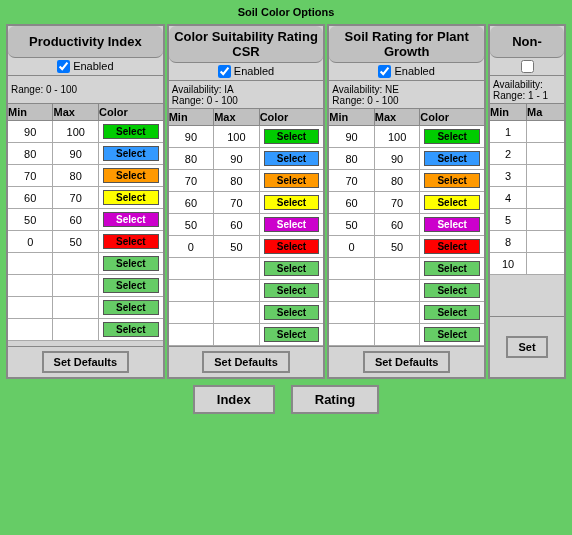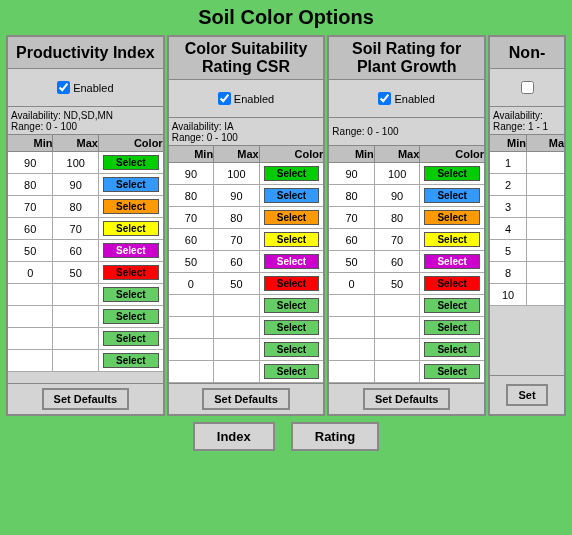--- a/index.html
+++ b/index.html
@@ -8,21 +8,21 @@
       font-family: Arial, sans-serif;
       font-size: 11px;
       width: 572px;
       min-height: 535px;
       display: flex;
       flex-direction: column;
       align-items: center;
       padding: 6px;
     }
     h1 {
-      font-size: 20px;
+      font-size: 11px;
       font-weight: bold;
       color: #000;
       text-align: right;
       margin-bottom: 6px;
     }
     .panels-row {
       display: flex;
       flex-direction: row;
       gap: 2px;
       width: 100%;
@@ -34,32 +34,33 @@
       flex: 1;
       min-width: 0;
       display: flex;
       flex-direction: column;
     }
     .panel-title {
       background: #c0c0c0;
       border-bottom: 1px solid #888;
       text-align: center;
       font-weight: bold;
-      font-size: 16px;
+      font-size: 13px;
       padding: 3px 2px;
       min-height: 32px;
       display: flex;
       align-items: center;
       justify-content: center;
+      border-radius: 7px;
     }
     .enabled-row {
       display: flex;
-      align-items: center;
+      align-items: flex-start;
       justify-content: center;
-      padding: 12px;
+      padding: 2px;
       gap: 3px;
       background: #d4d4d4;
       border-bottom: 1px solid #888;
     }
     .enabled-row label {
       font-size: 11px;
     }
     .avail-range {
       font-size: 10px;
       padding: 2px 3px;
@@ -70,21 +71,21 @@
       flex-direction: column;
       justify-content: center;
     }
     .col-headers {
       display: grid;
       grid-template-columns: 1fr 1fr 1.4fr;
       border-bottom: 1px solid #888;
       background: #c0c0c0;
     }
     .col-header {
-      text-align: right;
+      text-align: left;
       font-weight: bold;
       font-size: 11px;
       padding: 2px 0;
       border-right: 1px solid #888;
     }
     .col-header:last-child { border-right: none; }
     .rows-area {
       flex: 1;
       display: flex;
       flex-direction: column;
@@ -177,21 +178,20 @@
 
 <div class="panels-row">
 
 <div class="panel">
       <div class="panel-title">Productivity Index</div>
       <div class="enabled-row">
         <input type="checkbox" checked="" style="">
         <label>Enabled</label>
       </div>
       <div class="avail-range">
-        <span>Availability: ND,SD,MN</span>
         <span>Range: 0 - 100</span>
       </div>
       <div class="col-headers">
         <div class="col-header">Min</div>
         <div class="col-header">Max</div>
         <div class="col-header">Color</div>
       </div>
       <div class="rows-area">
         <div class="data-row">
           <div class="cell">
@@ -439,20 +439,21 @@
         <button class="set-defaults-btn">Set Defaults</button>
       </div>
     </div>
     <div class="panel">
       <div class="panel-title">Soil Rating for Plant Growth</div>
       <div class="enabled-row">
         <input type="checkbox" checked="" style="">
         <label>Enabled</label>
       </div>
       <div class="avail-range">
+        <span>Availability: NE</span>
         <span>Range: 0 - 100</span>
       </div>
       <div class="col-headers">
         <div class="col-header">Min</div>
         <div class="col-header">Max</div>
         <div class="col-header">Color</div>
       </div>
       <div class="rows-area">
         <div class="data-row">
           <div class="cell">
@@ -633,21 +634,21 @@
         </div>
         <div class="data-row-2col">
           <div class="cell">
             <input type="text" value="10" style="">
           </div>
           <div class="cell">
             <input type="text" style="">
           </div>
         </div>
       </div>
-      <div style="display: flex; justify-content: center; padding: 8px; background: rgb(212, 212, 212); border-top: 1px solid rgb(136, 136, 136);">
+      <div style="display: flex; justify-content: center; padding: 19px; background: rgb(212, 212, 212); border-top: 1px solid rgb(136, 136, 136);">
         <button class="set-defaults-btn">Set</button>
       </div>
     </div>
   </div>
 
 <div class="footer">
   <button class="footer-btn">Index</button>
   <button class="footer-btn">Rating</button>
 </div>
 

